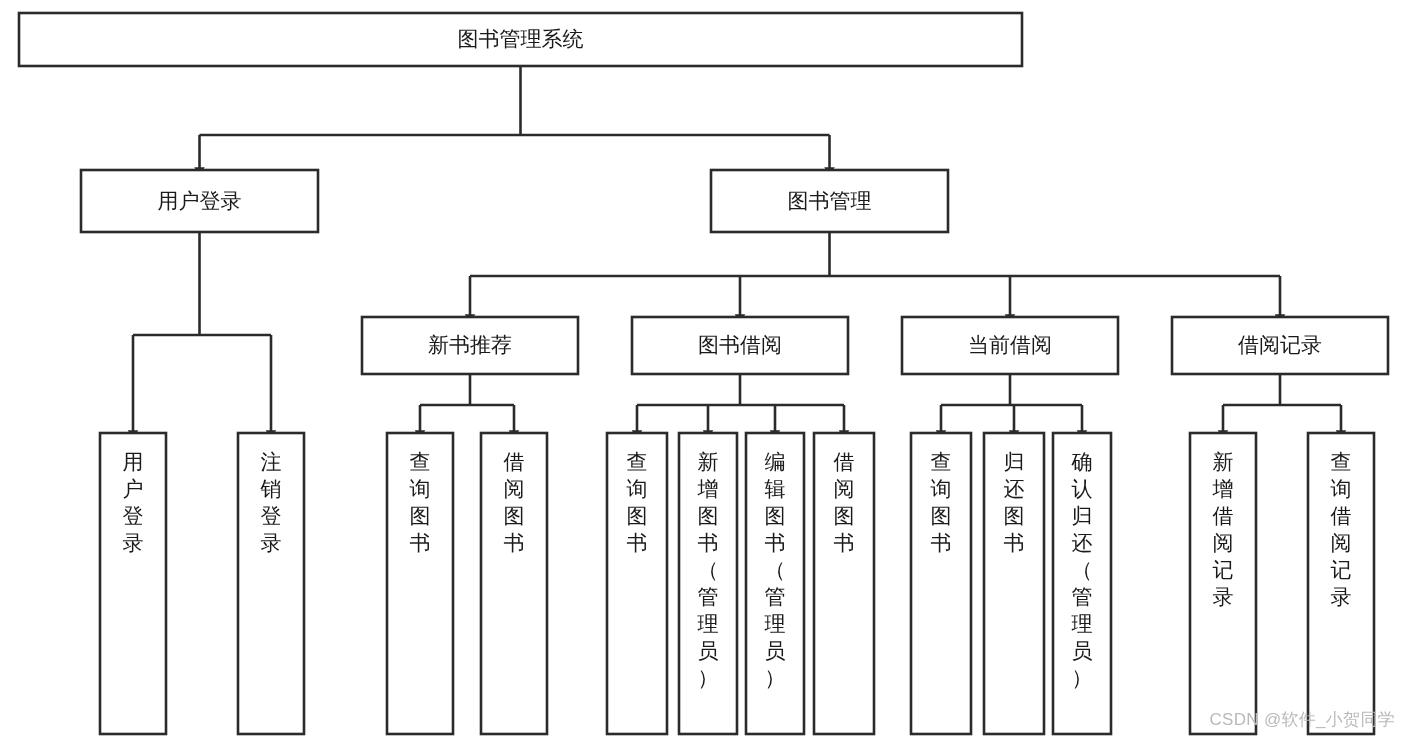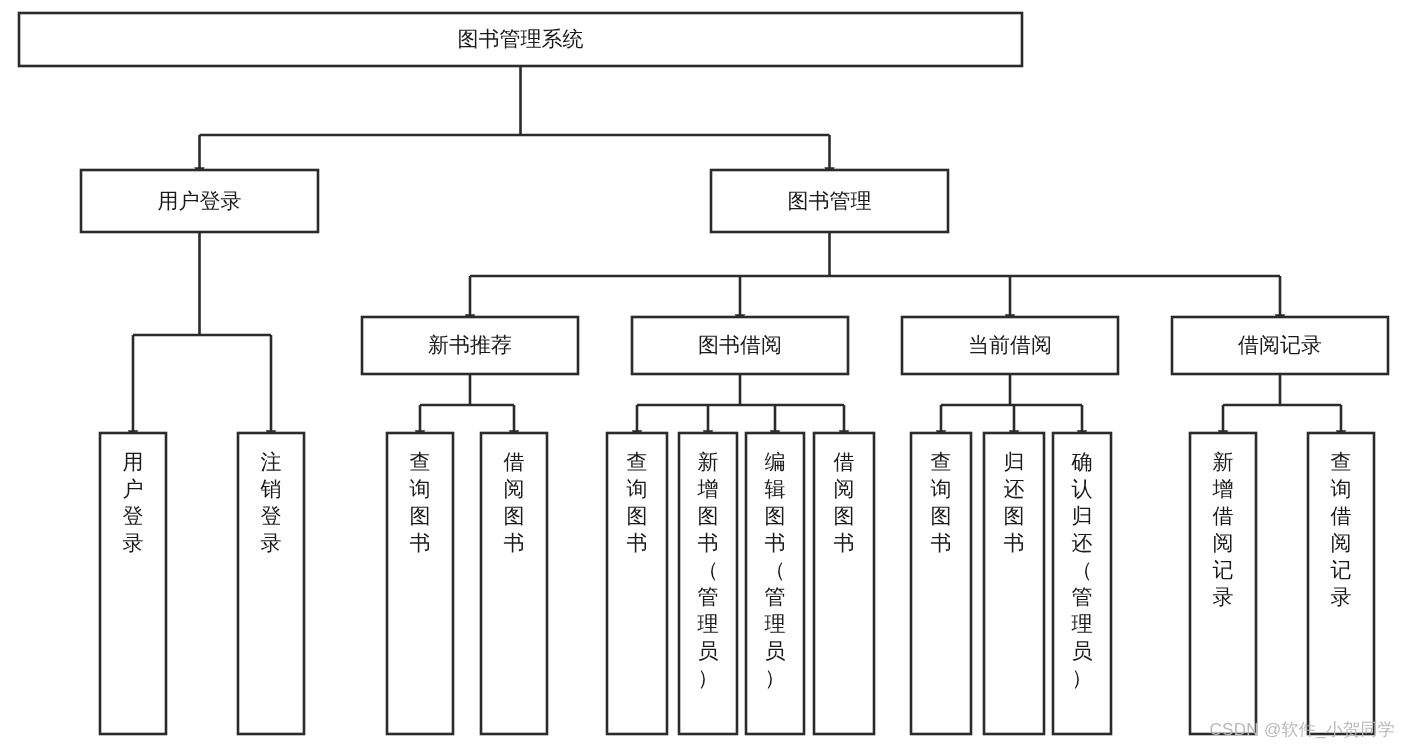--- a/index.html
+++ b/index.html
@@ -52,21 +52,21 @@
   }
   .node-label-v {
     font-family: "Liberation Sans", "DejaVu Sans", sans-serif;
     font-size: 21px;
     fill: #1a1a1a;
     text-anchor: middle;
   }
   .watermark {
     position: absolute;
     right: 10px;
-    bottom: 6px;
+    bottom: 16px;
     font-family: "Liberation Sans", "DejaVu Sans", sans-serif;
     font-size: 17px;
     color: #b9b9b9;
     letter-spacing: 0.3px;
     white-space: nowrap;
     user-select: none;
   }
 </style>
 </head>
 <body>

